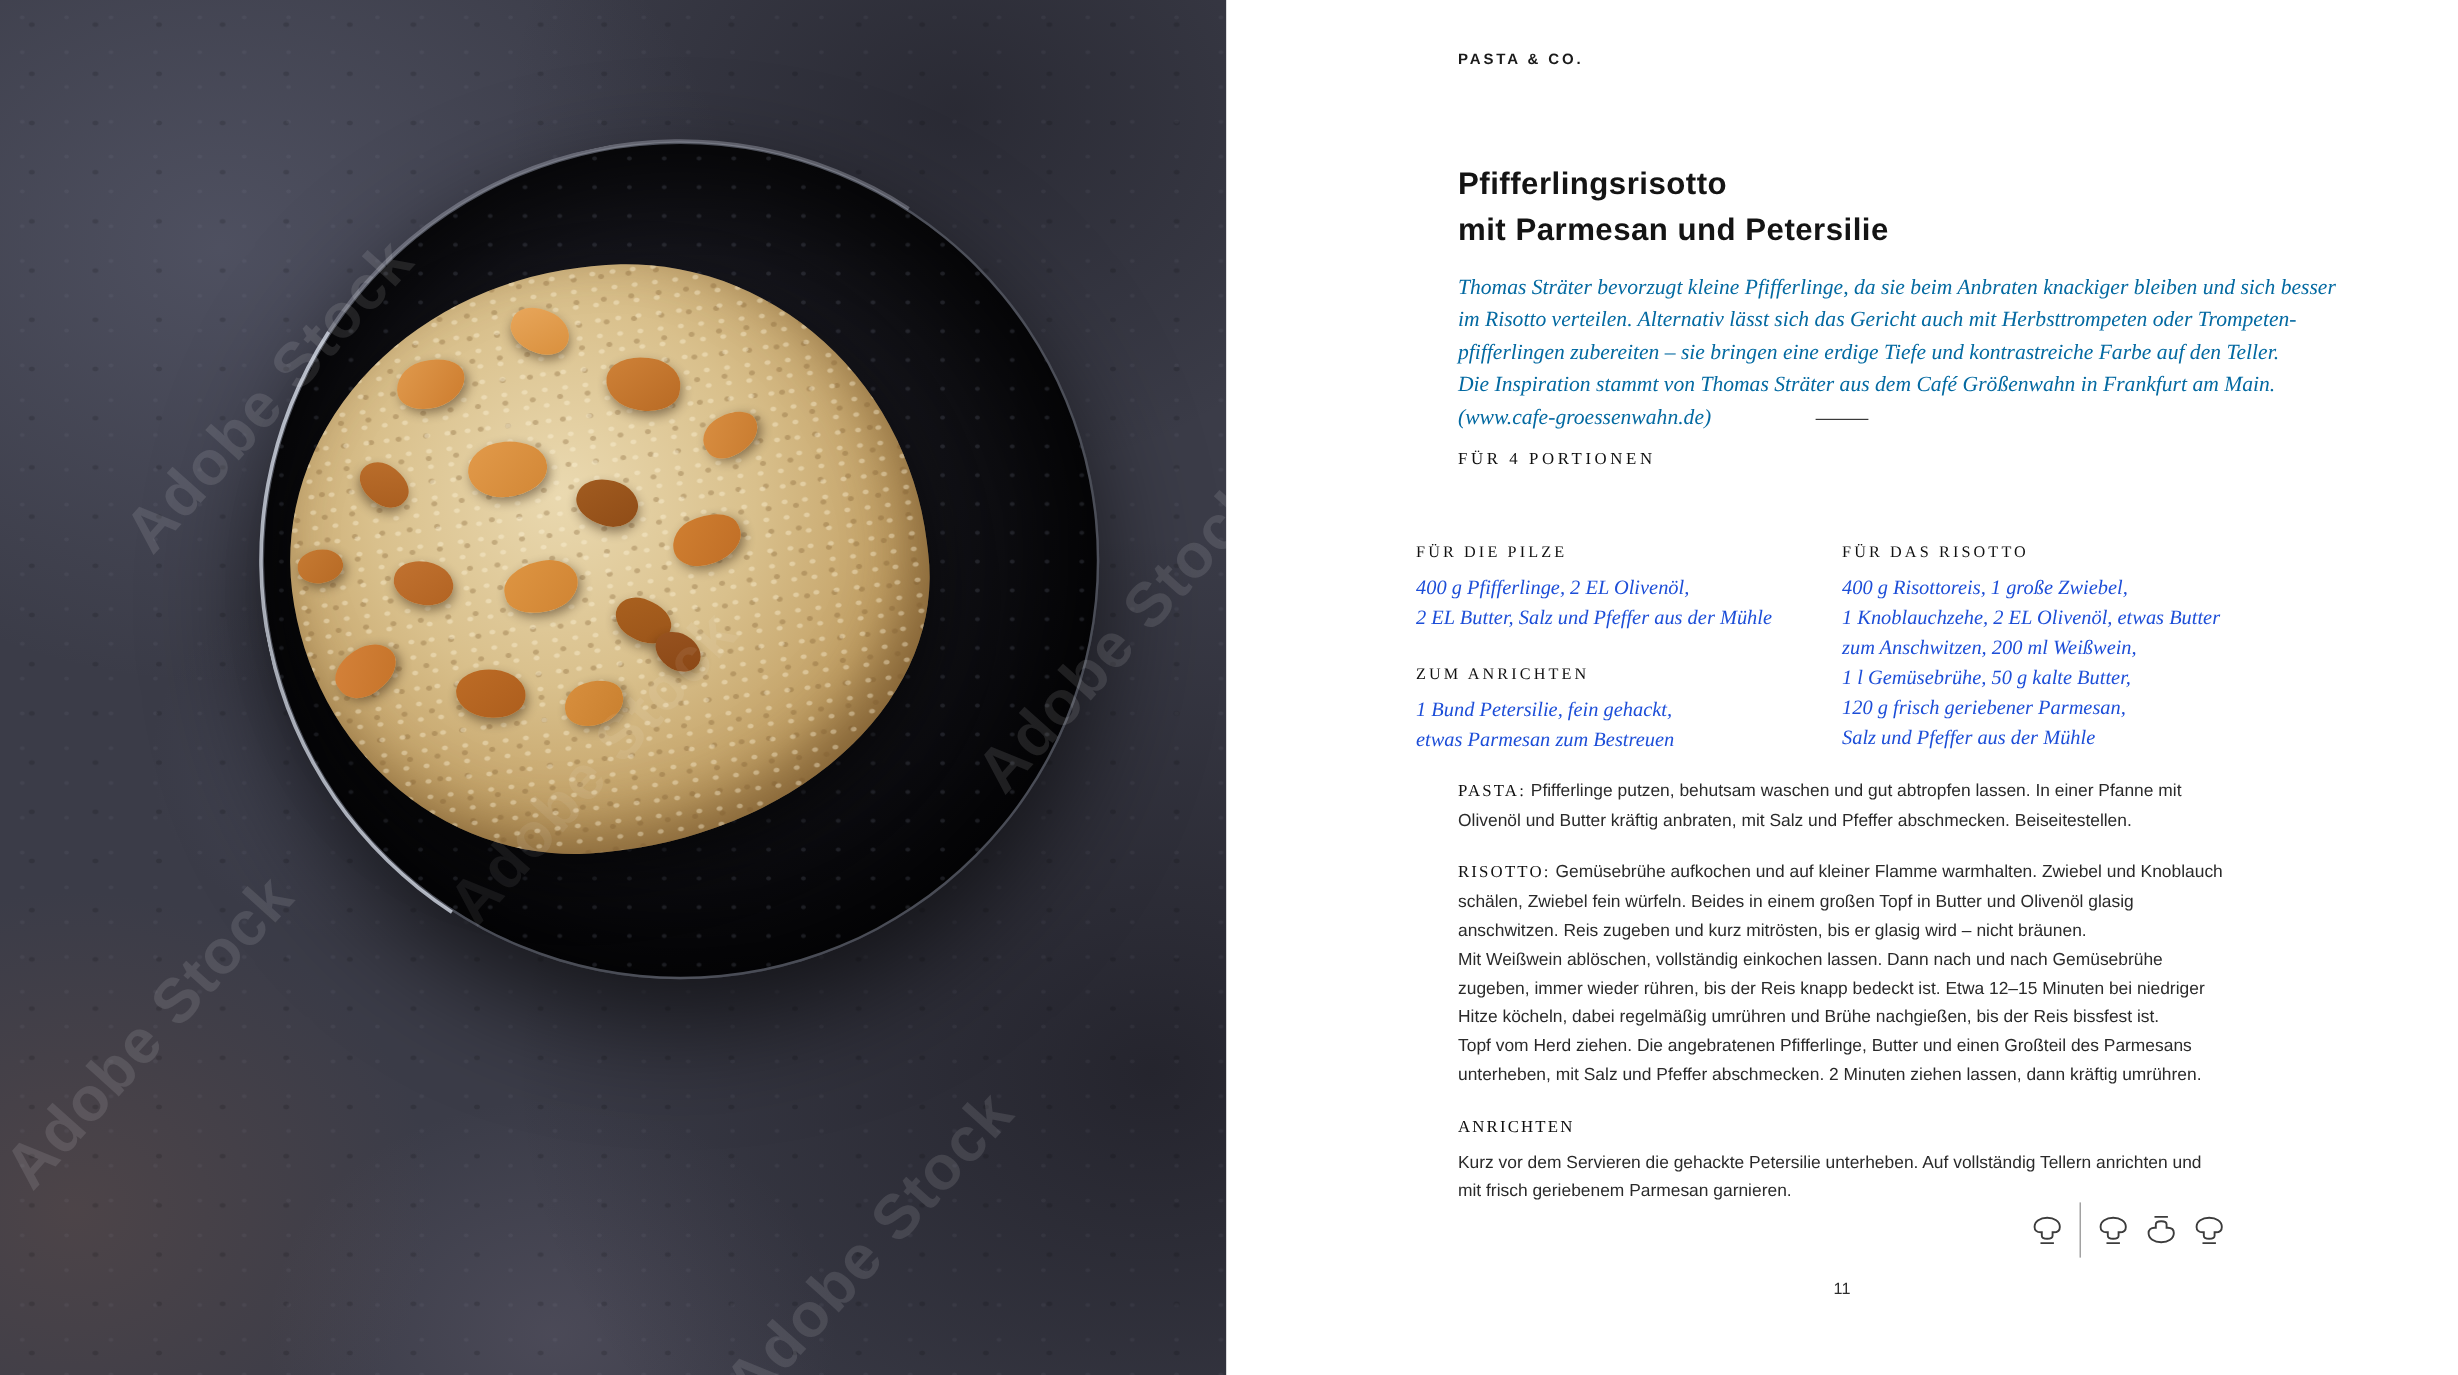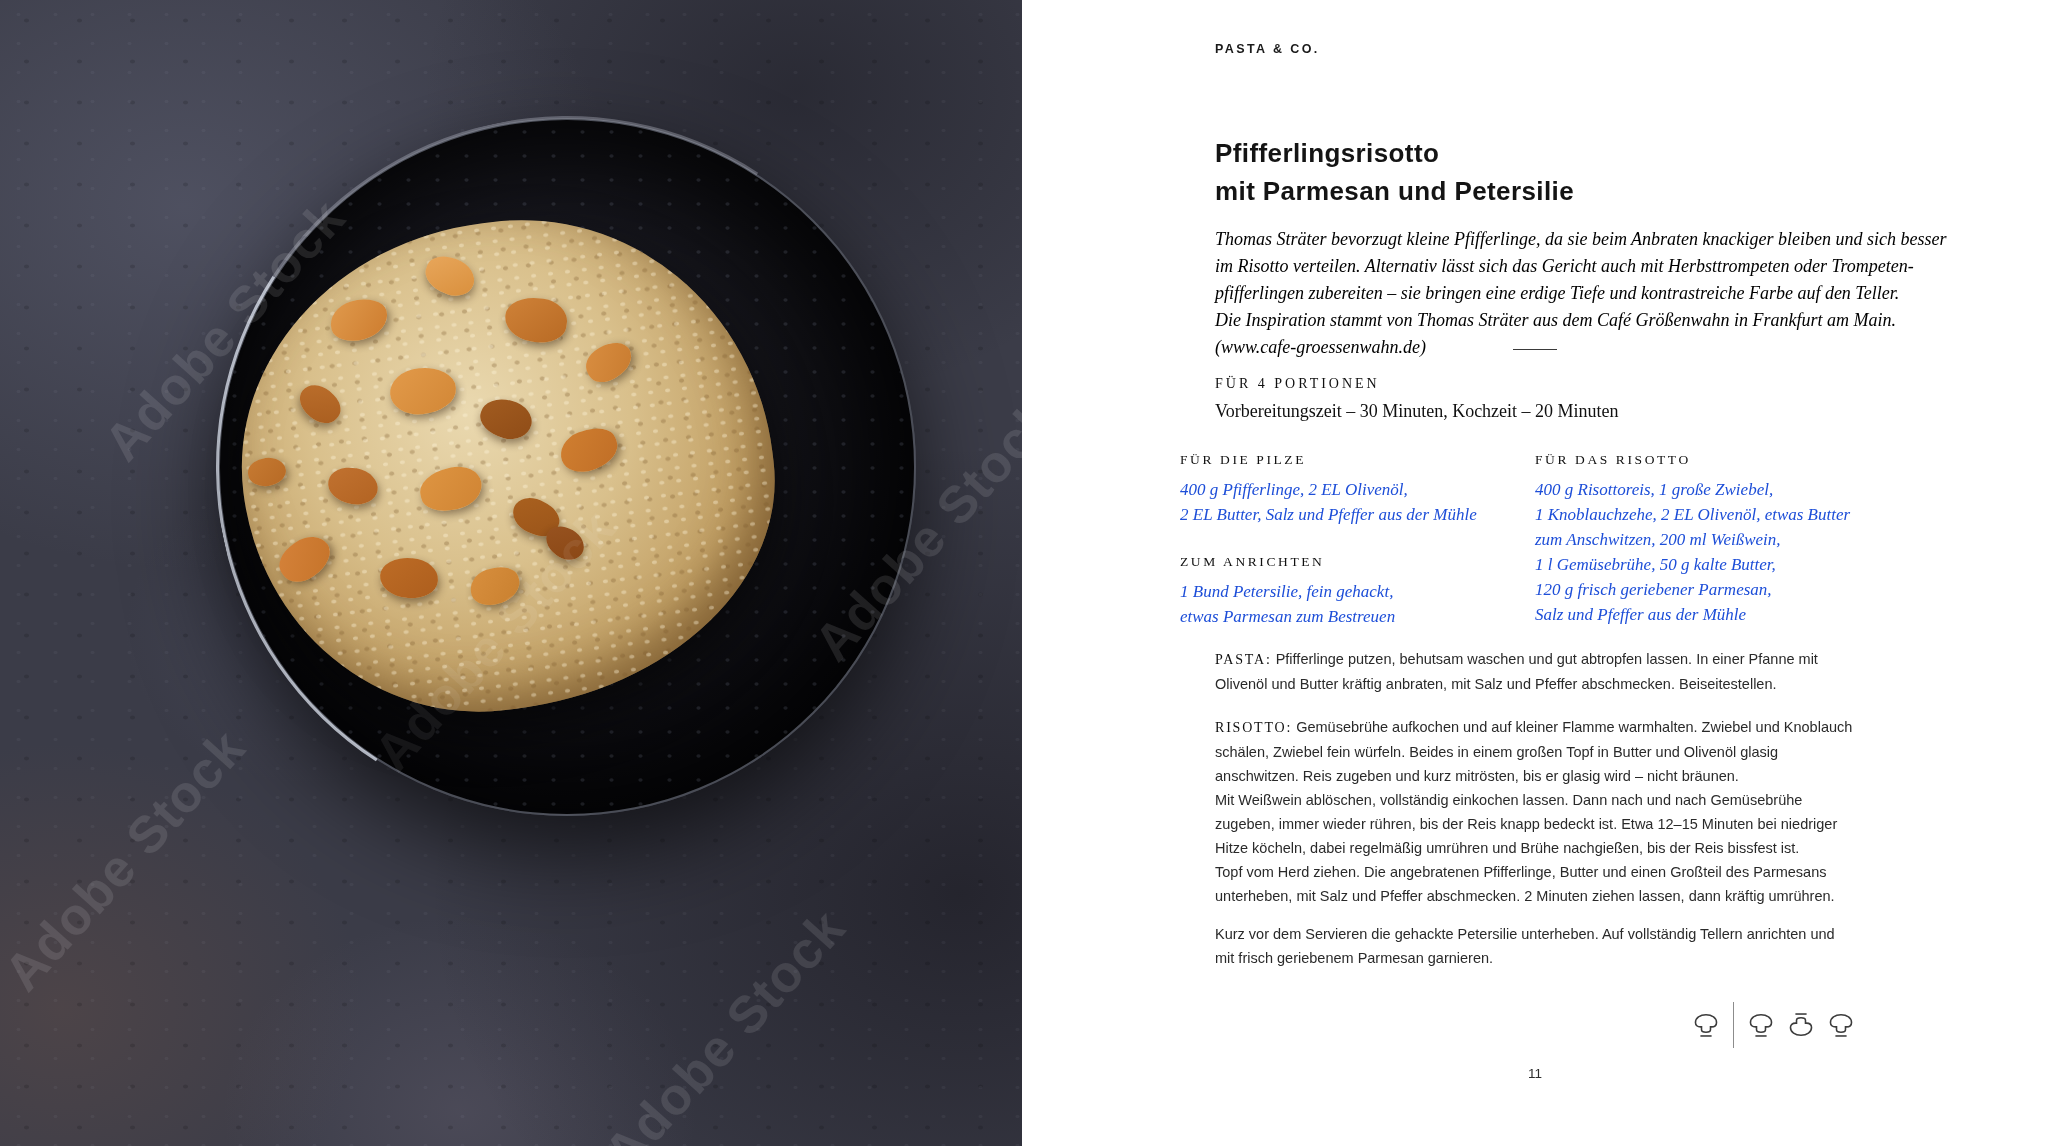--- a/index.html
+++ b/index.html
@@ -55,21 +55,21 @@
     color:rgba(255,255,255,.11);transform:rotate(-48deg);white-space:nowrap;
     font-family:"Liberation Sans",sans-serif;}
   .wm.faint{color:rgba(255,255,255,.07);}
 
   
   .page{position:absolute;left:1022px;top:0;width:1026px;height:1146px;background:#ffffff;color:#1c1c1c;}
   .col{position:absolute;left:50%;transform:translateX(-50%);width:640px;text-align:left;}
 
   .kicker{top:42px;font-weight:700;font-size:12.5px;letter-spacing:2.4px;color:#1a1a1a;}
   .title{top:134px;font-weight:700;font-size:26px;line-height:38px;letter-spacing:.4px;color:#141414;}
-  .intro{top:226px;font-family:"Liberation Serif",serif;font-style:italic;font-size:18px;line-height:27px;color:#000000;}
+  .intro{top:226px;font-family:"Liberation Serif",serif;font-style:italic;font-size:18px;line-height:27px;color:#0369a1;}
   .intro div{white-space:nowrap;}
   .divider{top:349px;width:44px;height:1px;background:#3a3a3a;}
   .portions{top:376px;font-family:"Liberation Serif",serif;color:#101010;}
   .portions .p-head{font-size:14px;letter-spacing:3px;margin-bottom:9px;}
   .portions .p-times{font-size:18px;}
 
   .ingredients{top:452px;width:710px;display:flex;}
   .ing-col{width:50%;}
   .ing-heading{font-family:"Liberation Serif",serif;font-size:13.5px;letter-spacing:2.6px;color:#101010;margin-bottom:9px;}
   .ing-line{font-family:"Liberation Serif",serif;font-style:italic;font-size:17px;line-height:25px;white-space:nowrap;color:#1d4ed8;}
@@ -140,21 +140,20 @@
       <div>im Risotto verteilen. Alternativ lässt sich das Gericht auch mit Herbsttrompeten oder Trompeten-</div>
       <div>pfifferlingen zubereiten – sie bringen eine erdige Tiefe und kontrastreiche Farbe auf den Teller.</div>
       <div>Die Inspiration stammt von Thomas Sträter aus dem Café Größenwahn in Frankfurt am Main.</div>
       <div>(www.cafe-groessenwahn.de)</div>
     </div>
 
     <div class="col divider"></div>
 
     <div class="col portions">
       <div class="p-head">FÜR 4 PORTIONEN</div>
-      <div class="p-times">Vorbereitungszeit – 30 Minuten, Kochzeit – 20 Minuten</div>
     </div>
 
     <div class="col ingredients">
       <div class="ing-col">
         <div class="ing-group">
           <div class="ing-heading">FÜR DIE PILZE</div>
           <div class="ing-line">400 g Pfifferlinge, 2 EL Olivenöl,</div>
           <div class="ing-line">2 EL Butter, Salz und Pfeffer aus der Mühle</div>
         </div>
         <div class="ing-group">
@@ -175,20 +174,21 @@
         </div>
       </div>
     </div>
 
     <div class="col steps">
       <p class="step"><span class="step-label">PASTA:</span> <span>Pfifferlinge putzen, behutsam waschen und gut abtropfen lassen. In einer Pfanne mit Olivenöl und Butter kräftig anbraten, mit Salz und Pfeffer abschmecken. Beiseitestellen.</span></p>
       <p class="step"><span class="step-label">RISOTTO:</span> <span>Gemüsebrühe aufkochen und auf kleiner Flamme warmhalten. Zwiebel und Knoblauch schälen, Zwiebel fein würfeln. Beides in einem großen Topf in Butter und Olivenöl glasig anschwitzen. Reis zugeben und kurz mitrösten, bis er glasig wird – nicht bräunen.</span>
         <span style="display:block;">Mit Weißwein ablöschen, vollständig einkochen lassen. Dann nach und nach Gemüsebrühe zugeben, immer wieder rühren, bis der Reis knapp bedeckt ist. Etwa 12–15 Minuten bei niedriger Hitze köcheln, dabei regelmäßig umrühren und Brühe nachgießen, bis der Reis bissfest ist.</span>
         <span style="display:block;">Topf vom Herd ziehen. Die angebratenen Pfifferlinge, Butter und einen Großteil des Parmesans unterheben, mit Salz und Pfeffer abschmecken. 2 Minuten ziehen lassen, dann kräftig umrühren.</span>
       </p>
+      <div class="serve-heading">ANRICHTEN</div>
       <div>Kurz vor dem Servieren die gehackte Petersilie unterheben. Auf vollständig Tellern anrichten und mit frisch geriebenem Parmesan garnieren.</div>
     </div>
 
     <div class="icons-row">
       <svg width="28" height="28" viewBox="0 0 24 25">
         <path d="M7.2,14.2 C4.2,14.2 2.6,12.6 2.6,10.2 C2.6,6 6.8,3.4 12,3.4 C17.2,3.4 21.4,6 21.4,10.2 C21.4,12.6 19.8,14.2 16.8,14.2 L16,14.2 L16,16.8 C16,18.2 14.6,19 12,19 C9.4,19 8,18.2 8,16.8 L8,14.2 Z" fill="none" stroke="#3c3c3c" stroke-width="1.4"></path>
         <line x1="7" y1="22.3" x2="17" y2="22.3" stroke="#3c3c3c" stroke-width="1.4"></line>
       </svg>
       <div class="icon-sep"></div>
       <svg width="28" height="28" viewBox="0 0 24 25">

